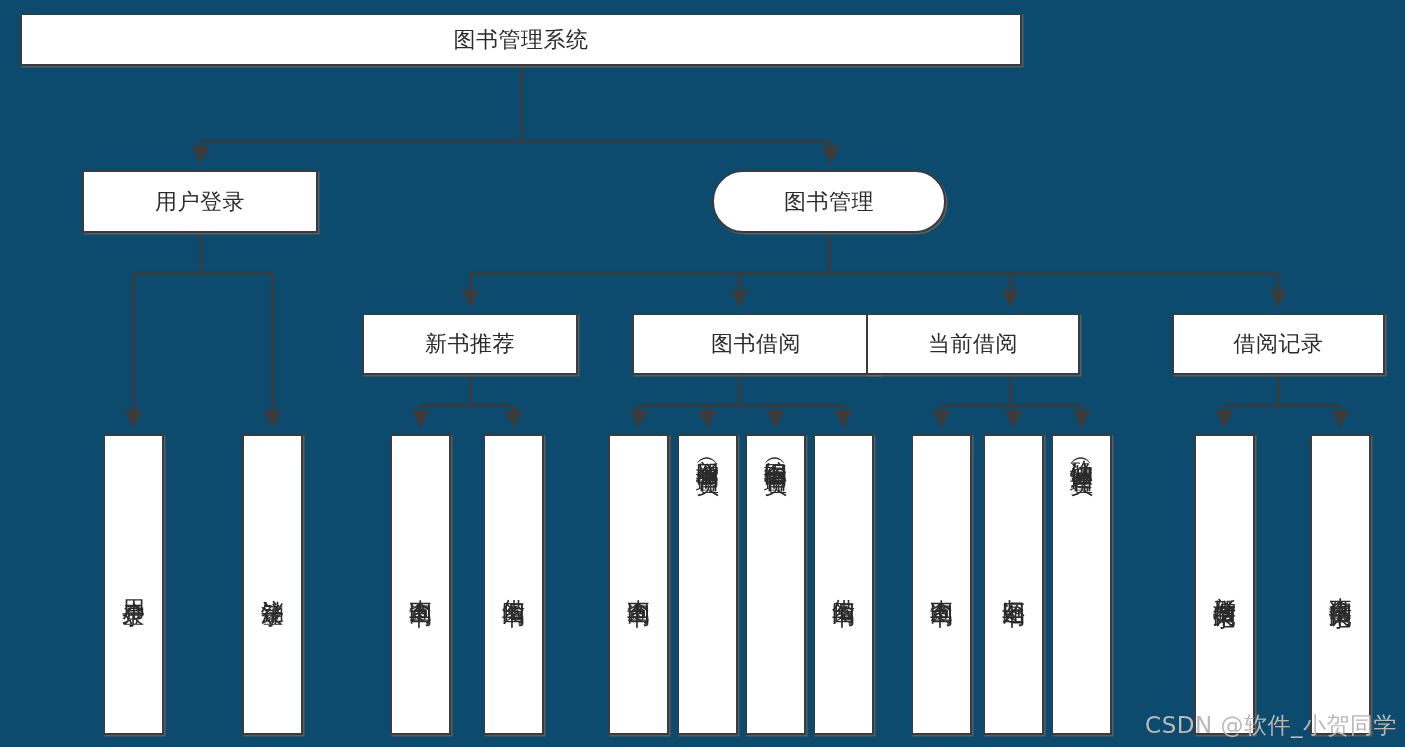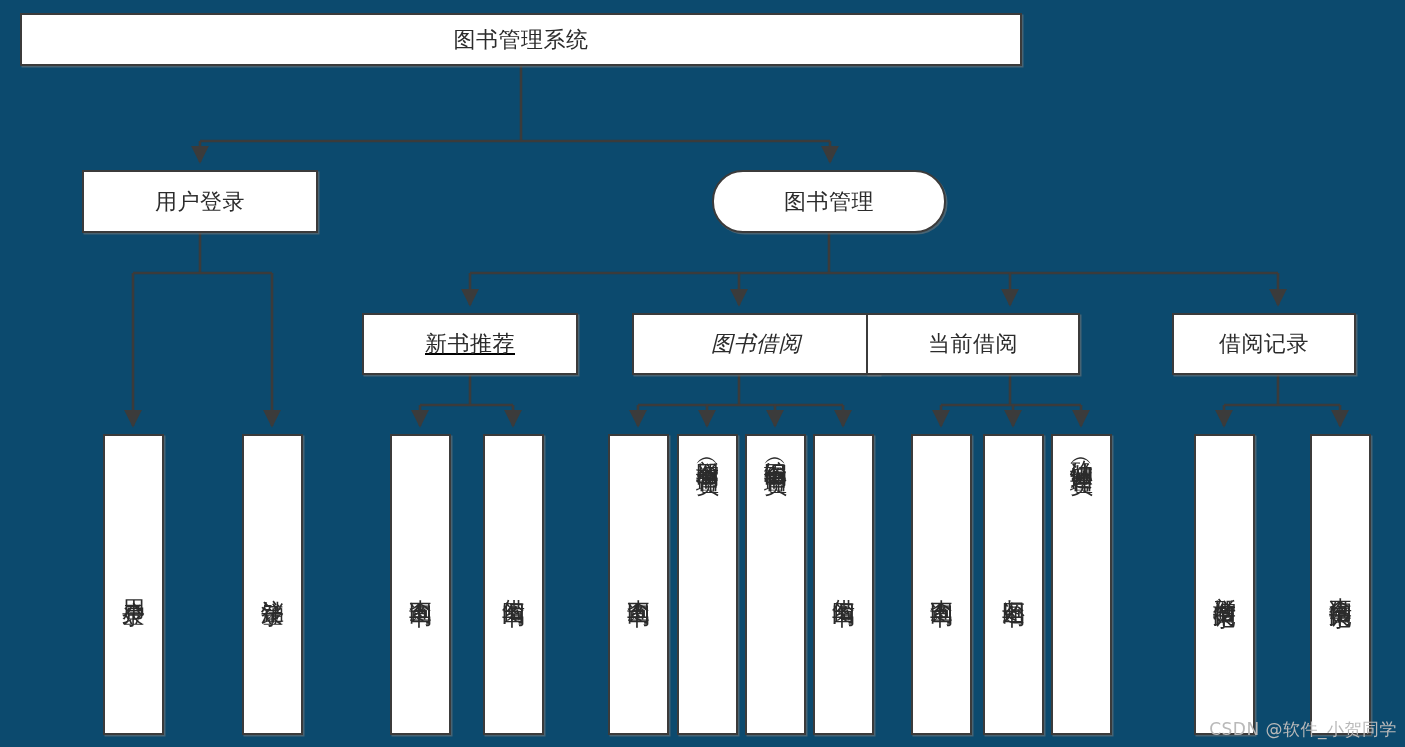--- a/index.html
+++ b/index.html
@@ -57,21 +57,21 @@
     line-height: 1;
   }
   .node.vert.centered {
     align-items: center;
     padding-top: 0;
   }
   #watermark {
     position: absolute;
     right: 8px;
     bottom: 6px;
-    font-size: 17px;
+    font-size: 23px;
     color: #b9b9b9;
     letter-spacing: 0.5px;
     white-space: pre;
     user-select: none;
   }
 </style>
 </head>
 <body>
 
 <div id="diagram-root">
@@ -129,30 +129,30 @@
   <div id="nodes-layer">
       <div class="node horiz" style="left: 20px; top: 13px; width: 1002px; height: 53px;">
         <span class="node-label">图书管理系统</span>
       </div>
       <div class="node horiz" style="left: 82px; top: 170px; width: 236px; height: 63px;">
         <span class="node-label">用户登录</span>
       </div>
       <div class="node horiz" style="left: 712px; top: 170px; width: 234px; height: 63px; border-radius: 31px;">
         <span class="node-label">图书管理</span>
       </div>
-      <div class="node horiz" style="left: 362px; top: 313px; width: 216px; height: 62px; text-decoration: underline;">
+      <div class="node horiz" style="left: 362px; top: 313px; width: 216px; height: 62px;">
         <span class="node-label">新书推荐</span>
       </div>
-      <div class="node horiz" style="left: 632px; top: 313px; width: 248px; height: 62px; font-style: italic;">
+      <div class="node horiz" style="left: 632px; top: 313px; width: 248px; height: 62px;">
         <span class="node-label">图书借阅</span>
       </div>
       <div class="node horiz" style="left: 866px; top: 313px; width: 214px; height: 62px;">
         <span class="node-label">当前借阅</span>
       </div>
-      <div class="node horiz" style="left: 1172px; top: 313px; width: 184px; height: 62px;">
+      <div class="node horiz" style="left: 1172px; top: 313px; width: 213px; height: 62px;">
         <span class="node-label">借阅记录</span>
       </div>
       <div class="node vert centered" style="left: 103px; top: 434px; width: 61px; height: 301px;">
         <span class="node-label">用户登录</span>
       </div>
       <div class="node vert centered" style="left: 242px; top: 434px; width: 61px; height: 301px;">
         <span class="node-label">注销登录</span>
       </div>
       <div class="node vert centered" style="left: 390px; top: 434px; width: 61px; height: 301px;">
         <span class="node-label">查询图书</span>

